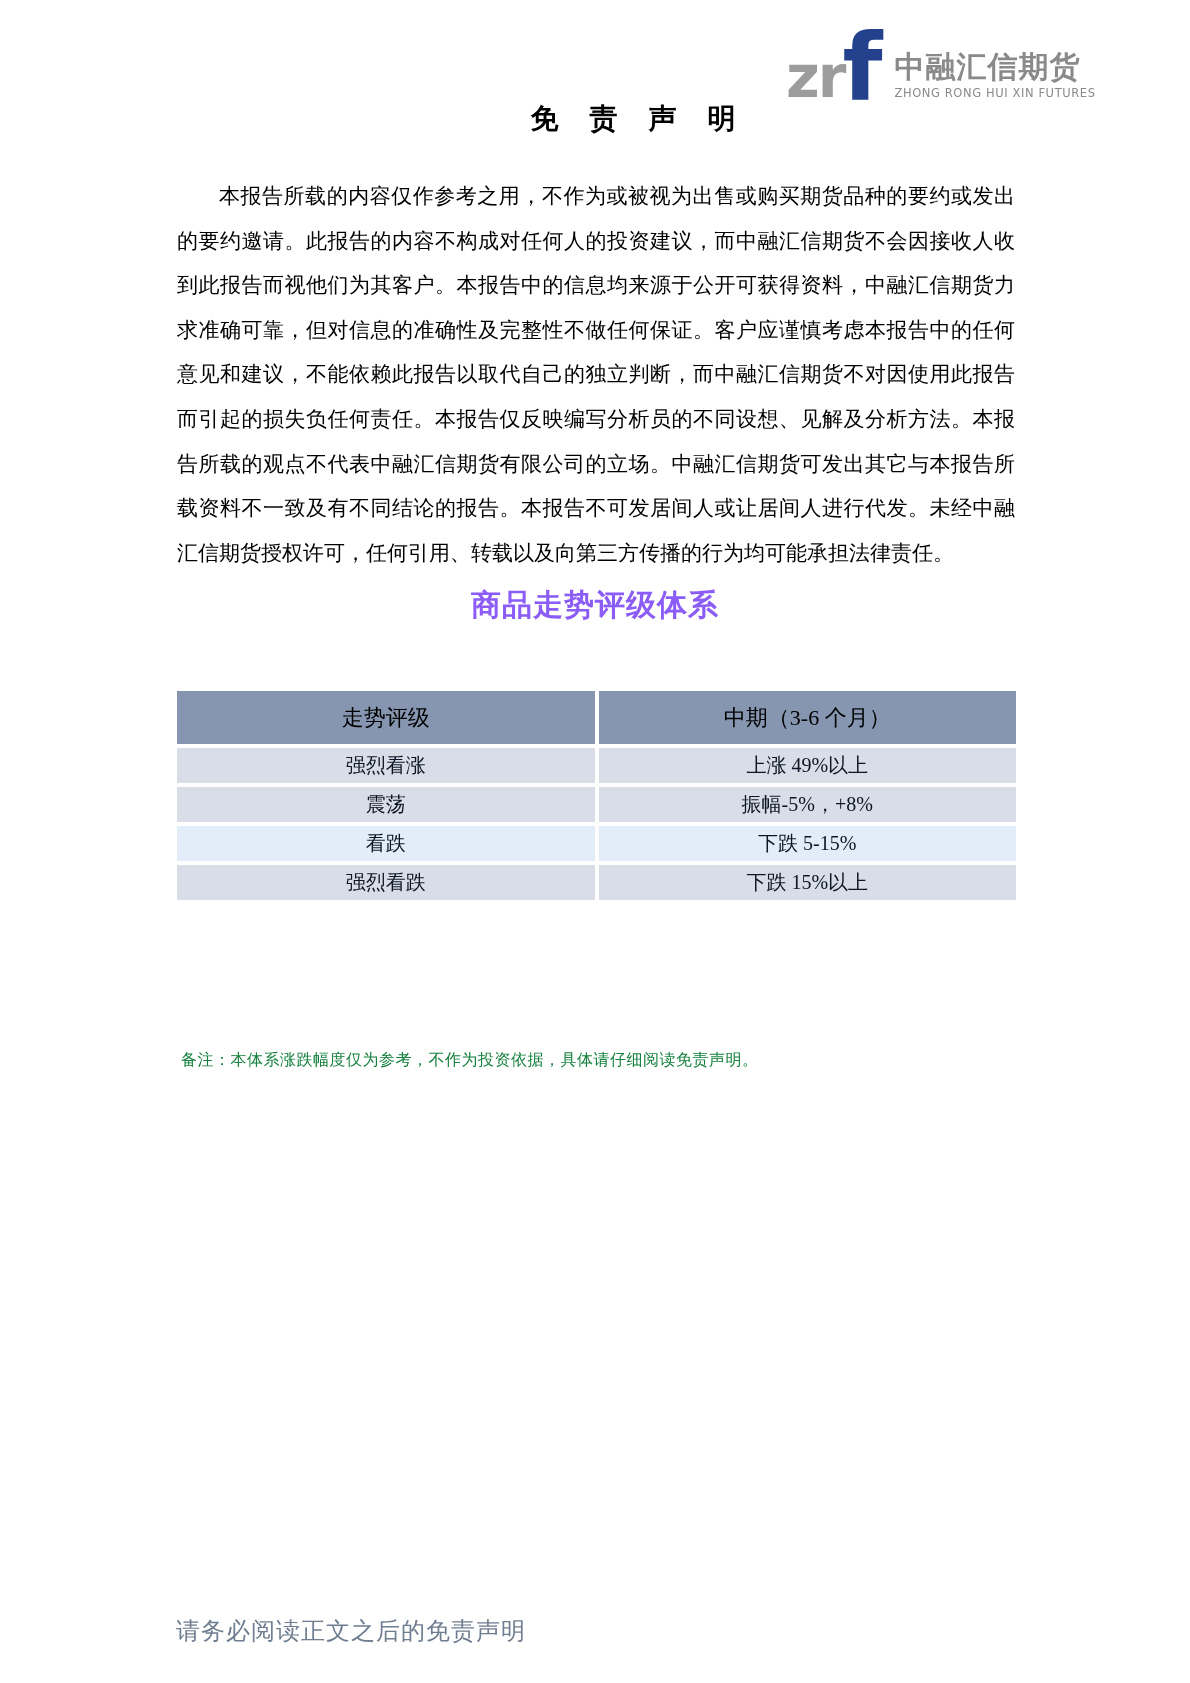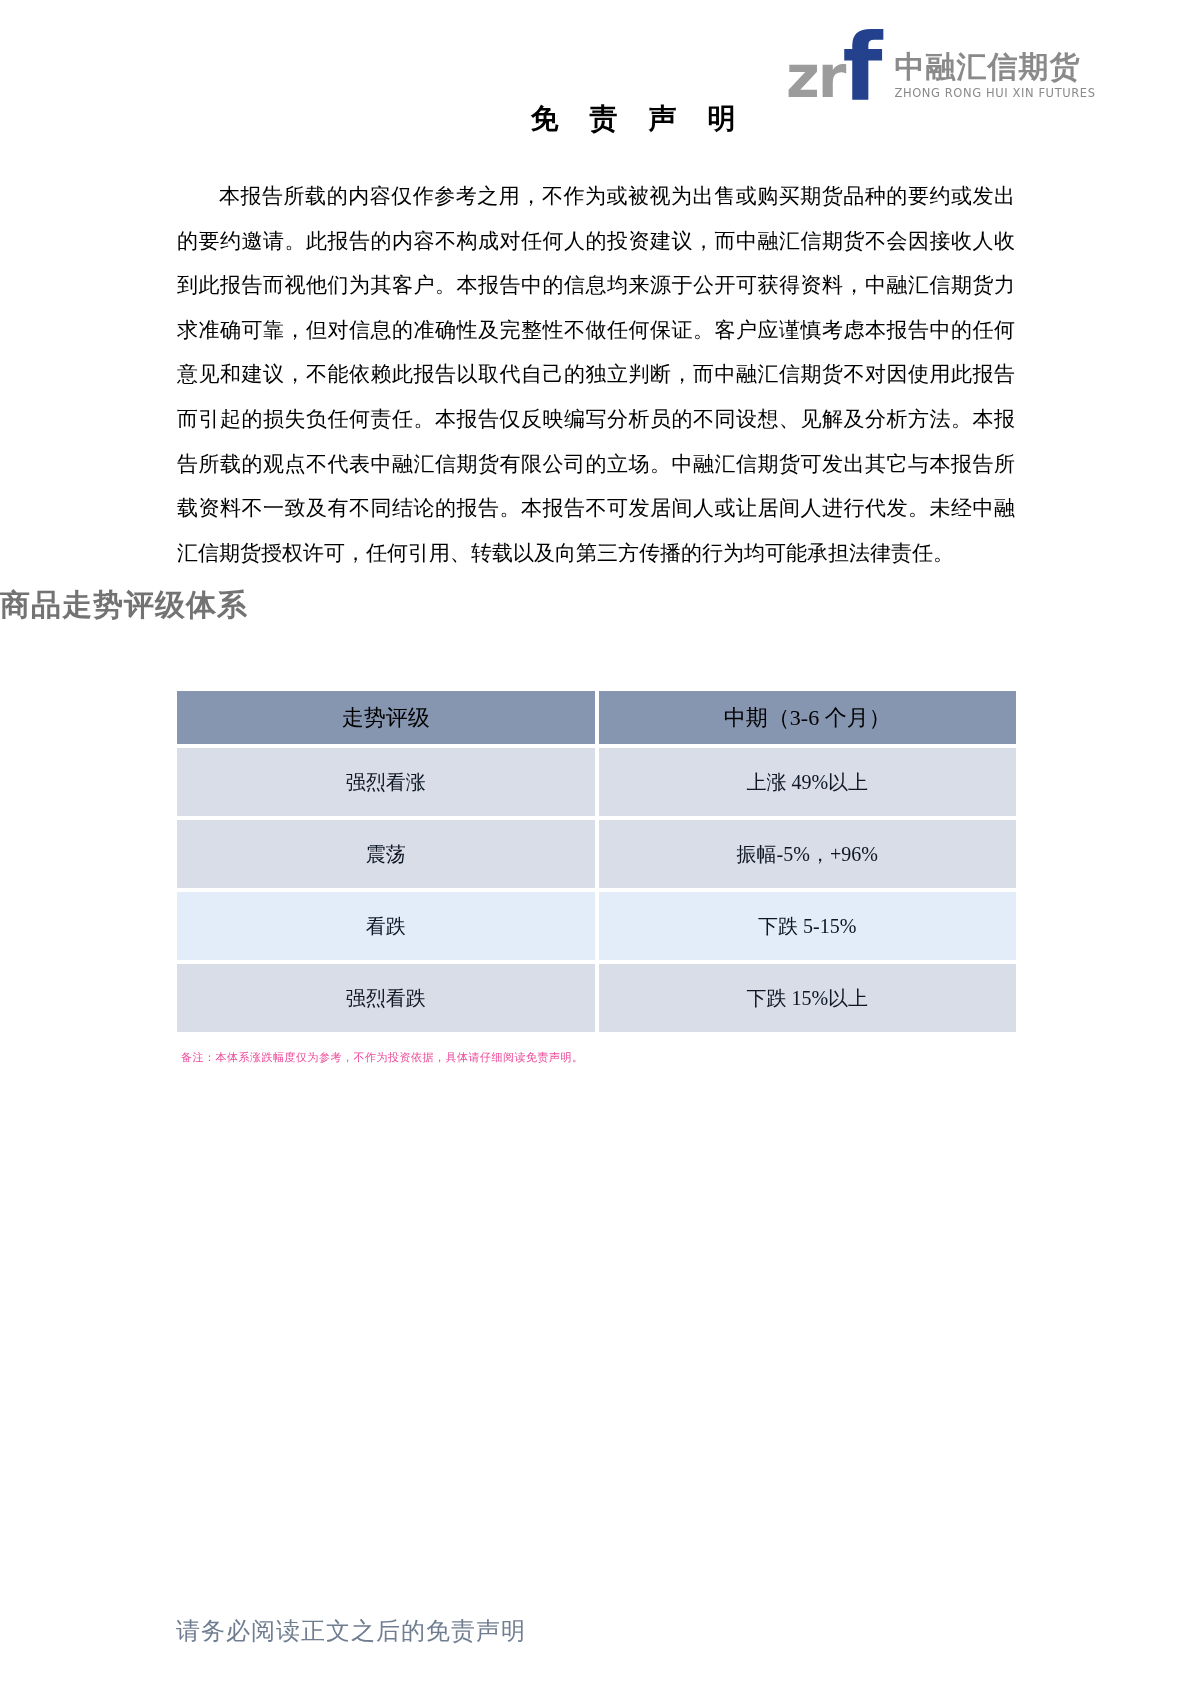--- a/index.html
+++ b/index.html
@@ -48,44 +48,44 @@
   .doc-body{
     position:absolute;top:174px;left:177px;width:838px;
     font-size:21px;line-height:44.6px;
     text-align:justify;text-justify:inter-ideograph;
     text-indent:2em;color:#000;
   }
 
   
   .rating-title{
     position:absolute;top:585px;left:0;width:100%;
-    text-align:left;
+    text-align:center;
     font-family:"DejaVu Sans","Liberation Sans",sans-serif;
-    font-size:30px;font-weight:bold;color:#737373;letter-spacing:1px;
+    font-size:30px;font-weight:bold;color:#8b5cf6;letter-spacing:1px;
   }
 
   .rating-table{
     position:absolute;top:687px;left:173px;
     border-collapse:separate;border-spacing:4px;
     width:847px;table-layout:fixed;
   }
   .rating-table td{
     text-align:center;vertical-align:middle;
     font-size:20px;color:#0d1624;
-    height:68px;padding:0;
+    height:35px;padding:0;
   }
   .rating-table tr.head td{
     background:#8696b0;color:#000000;font-size:22px;height:53px;
   }
   .rating-table tr.r-odd td{background:#d8dde7;}
   .rating-table tr.r-even td{background:#e3edf9;}
 
   .rating-note{
     position:absolute;top:1050px;left:181px;
-    font-size:11px;color:#ec4899;letter-spacing:0.5px;font-family:Liberation Mono, monospace;
+    font-size:16px;color:#15803d;letter-spacing:0.5px;font-family:Liberation Mono, monospace;
   }
 
   
   .footer-text{
     position:absolute;top:1615px;left:176px;
     font-size:24px;color:#6f7d90;letter-spacing:1px;
   }
 </style>
 </head>
 <body>
@@ -114,21 +114,21 @@
       <tr class="head">
         <td>走势评级</td>
         <td>中期（3-6 个月）</td>
       </tr>
       <tr class="r-odd">
         <td>强烈看涨</td>
         <td>上涨 49%以上</td>
       </tr>
       <tr class="r-odd">
         <td>震荡</td>
-        <td>振幅-5%，+96%</td>
+        <td>振幅-5%，+8%</td>
       </tr>
       <tr class="r-even">
         <td>看跌</td>
         <td>下跌 5-15%</td>
       </tr>
       <tr class="r-odd">
         <td>强烈看跌</td>
         <td>下跌 15%以上</td>
       </tr>
     </tbody>

